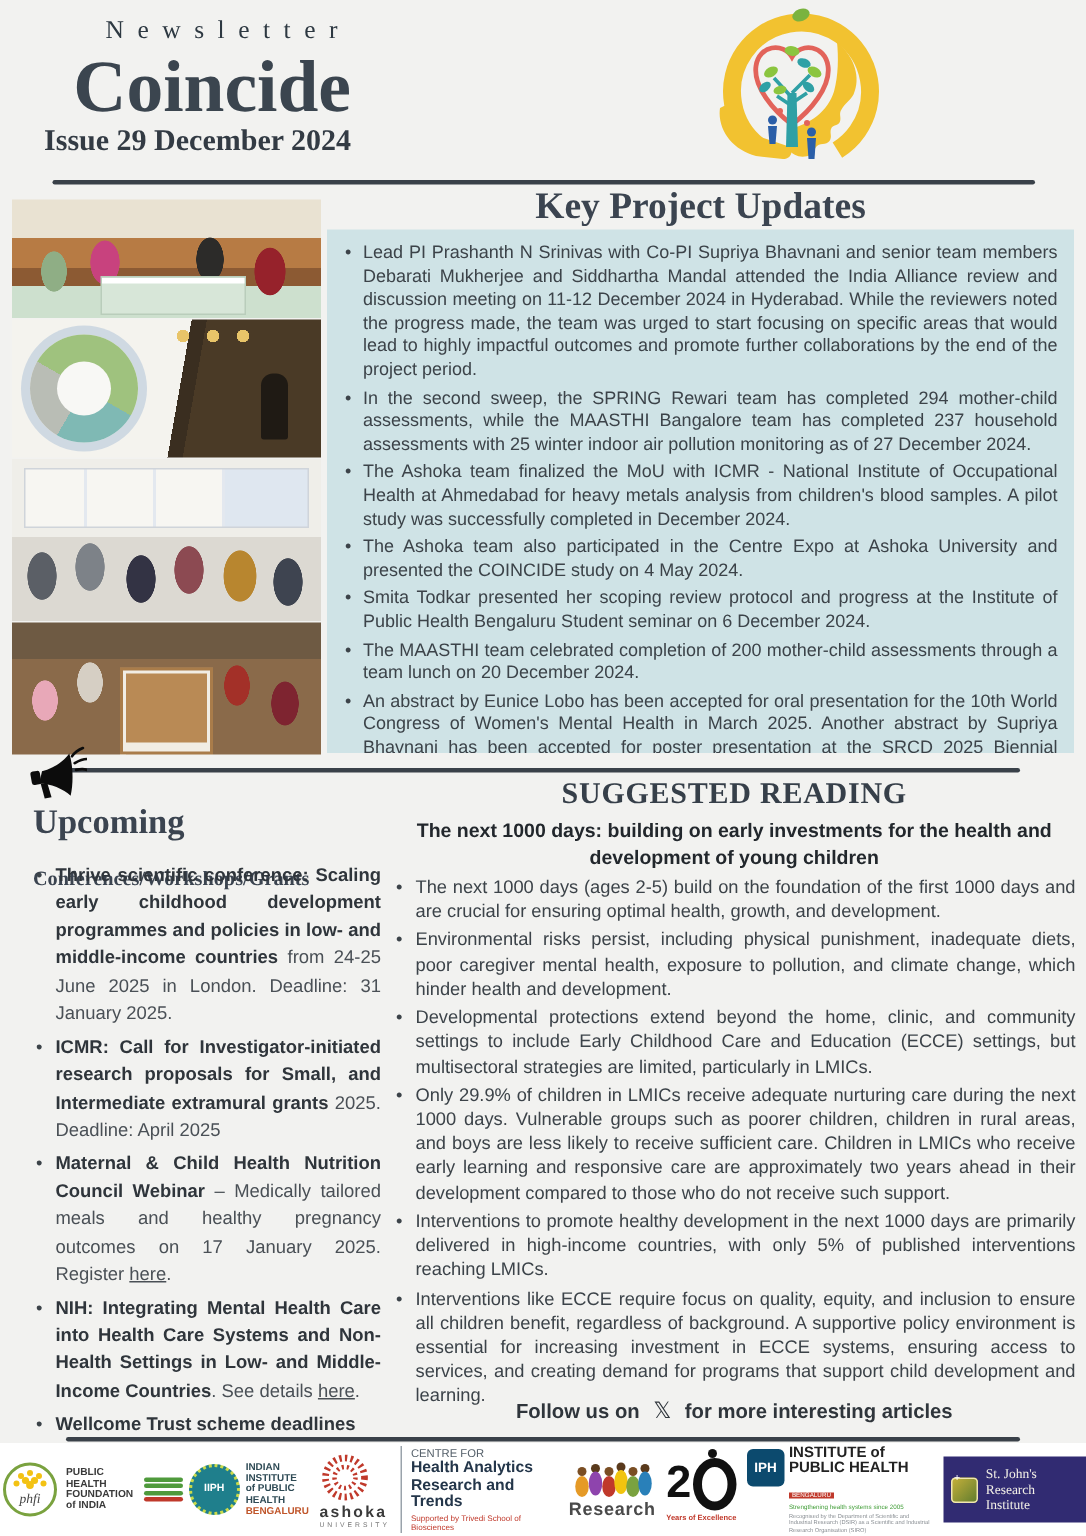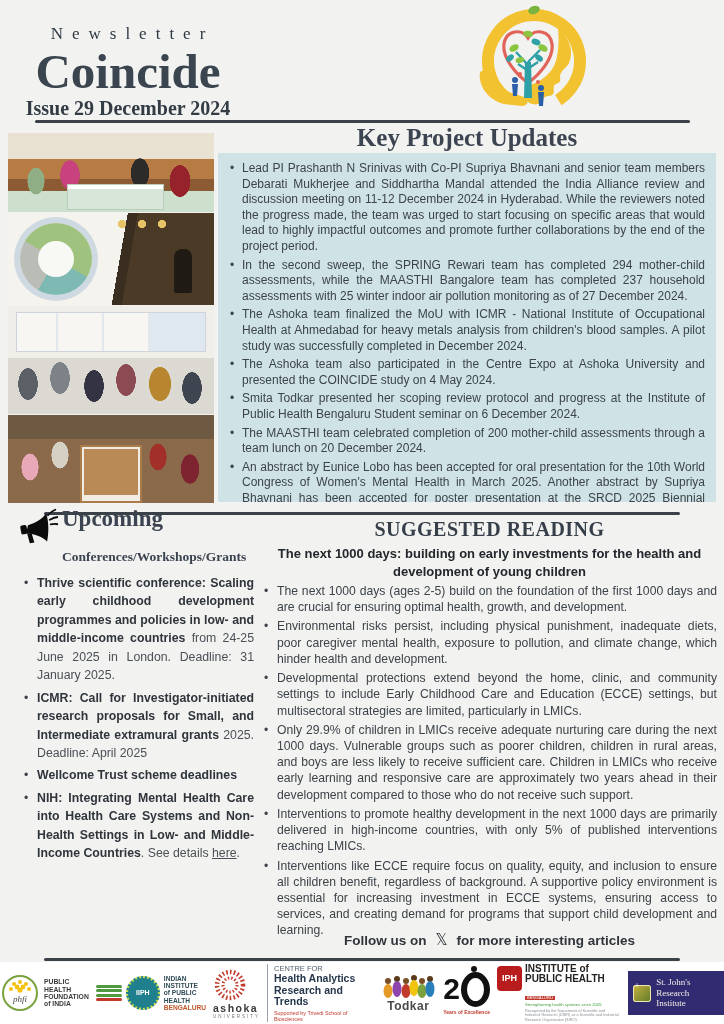--- a/index.html
+++ b/index.html
@@ -1,20 +1,20 @@
 <!DOCTYPE html>
 <html><head>
 <meta charset="utf-8">
 <style>
   html,body{margin:0;padding:0;background:#e8e8e6;}
   .page{position:relative;width:724px;height:1024px;background:#f2f2f0;overflow:hidden;
         font-family:"Liberation Sans",sans-serif;color:#3d434a;}
 
   
-  .masthead{position:absolute;left:22px;top:24px;width:212px;text-align:center;}
+  .masthead{position:absolute;left:22px;top:10px;width:212px;text-align:right;}
   .kicker{font-family:"Liberation Serif",serif;font-size:17px;letter-spacing:9px;color:#2e3942;margin-left:9px;}
   .title{font-family:"Liberation Serif",serif;font-weight:bold;font-size:49px;color:#3b454f;line-height:1.05;margin-top:2px;}
   .issue{font-family:"Liberation Serif",serif;font-weight:bold;font-size:20px;color:#333b44;margin-top:0;}
   .brand-logo{position:absolute;left:468px;top:4px;}
   .rule{position:absolute;height:3px;background:#3a4149;border-radius:2px;}
   #rule-top{left:35px;top:120px;width:655px;}
   #rule-mid{left:44px;top:512px;width:636px;}
   #rule-bot{left:44px;top:958px;width:636px;}
 
   
@@ -63,21 +63,21 @@
   .kpu-title{position:absolute;left:218px;top:124px;width:498px;text-align:center;
       font-family:"Liberation Serif",serif;font-weight:bold;font-size:25px;color:#3b4450;}
   .kpu-box{position:absolute;left:218px;top:153px;width:498px;height:349px;background:#cfe3e6;
       box-sizing:border-box;padding:8px 11px 8px 10px;overflow:hidden;}
   ul.blist{margin:0;padding:0;list-style:none;}
   .kpu-box li{position:relative;padding-left:14px;margin-bottom:3px;
       font-size:12px;line-height:1.30;text-align:justify;color:#3c4349;}
   .kpu-box li::before,.low li::before,.sr li::before{content:"•";position:absolute;left:2px;top:0;color:#3c4349;}
 
   
-  .up-head{position:absolute;left:18px;top:507px;width:238px;display:flex;align-items:flex-start;}
+  .up-head{position:absolute;left:18px;top:496px;width:238px;display:flex;align-items:flex-start;flex-direction:column;}
   .up-titles{margin-left:4px;}
   .up-t1{font-family:"Liberation Serif",serif;font-weight:bold;font-size:23px;color:#3b4450;line-height:1;}
   .up-t2{font-family:"Liberation Serif",serif;font-weight:bold;font-size:13.5px;color:#3b4450;margin-top:19px;}
   .low{position:absolute;left:22px;top:574px;width:232px;}
   .low li{position:relative;padding-left:15px;margin-bottom:4px;
       font-size:12.3px;line-height:1.5;text-align:justify;color:#4a5056;}
   .low b{color:#2f353b;}
   a.lnk{color:#4a5056;text-decoration:underline;cursor:pointer;}
 
   
@@ -113,21 +113,21 @@
   .chart-sup{font-size:5.4px;color:#c0392b;margin-top:2px;}
   .sangath{display:flex;flex-direction:column;align-items:center;}
   .sangath-name{font-size:12px;font-weight:bold;color:#4a4a4a;letter-spacing:0.5px;}
   .twenty{display:flex;flex-direction:column;align-items:center;}
   .twenty-row{display:flex;align-items:center;}
   .twenty-2{font-size:30px;font-weight:bold;color:#111;line-height:1;}
   .twenty-0{width:17px;height:23px;border:6px solid #111;border-radius:50%;margin-left:1px;position:relative;}
   .twenty-0::before{content:"";position:absolute;left:4px;top:-12px;width:6px;height:6px;border-radius:50%;background:#111;}
   .twenty-cap{font-size:5px;color:#c0392b;font-weight:bold;margin-top:2px;}
   .iph{display:flex;align-items:flex-start;gap:3px;}
-  .iph-sq{width:25px;height:25px;border-radius:4px;background:#b91c1c;color:#fff;font-weight:bold;font-size:9px;
+  .iph-sq{width:25px;height:25px;border-radius:4px;background:#0c4a6e;color:#fff;font-weight:bold;font-size:9px;
       display:flex;align-items:center;justify-content:center;margin-top:2px;}
   .iph-b{font-size:10px;font-weight:bold;color:#222;line-height:1.05;}
   .iph-beng{display:inline-block;font-size:4.2px;color:#fff;background:#c0392b;padding:0 2px;margin-top:1px;}
   .iph-tag{font-size:4.2px;color:#3f9c35;margin-top:1px;}
   .iph-small{font-size:3.8px;color:#8a8f94;line-height:1.2;margin-top:1px;width:96px;}
   .stj{width:102px;height:44px;background:#312b72;display:flex;align-items:center;gap:5px;padding:0 5px;box-sizing:border-box;}
   .stj-ico{width:19px;height:17px;border-radius:3px;background:linear-gradient(135deg,#c9b23a,#5c7a2e);
       position:relative;box-shadow:inset 0 0 0 1px #efe6b0;}
   .stj-ico::before{content:"+";position:absolute;left:2px;top:-3px;color:#fff;font-size:7px;}
   .stj-txt{font-family:"Liberation Serif",serif;font-size:9px;color:#f2efe6;line-height:1.2;}
@@ -213,22 +213,23 @@
       </g>
     </svg>
     <div class="up-titles">
       <div class="up-t1">Upcoming</div>
       <div class="up-t2">Conferences/Workshops/Grants</div>
     </div>
   </div>
   <ul class="blist low">
     <li><b>Thrive scientific conference: Scaling early childhood development programmes and policies in low- and middle-income countries</b><span> from 24-25 June 2025 in London. Deadline: 31 January 2025.</span><a class="lnk"></a><span></span></li>
     <li><b>ICMR: Call for Investigator-initiated research proposals for Small, and Intermediate extramural grants</b><span> 2025. Deadline: April 2025</span><a class="lnk"></a><span></span></li>
+    <li><b>Maternal &amp; Child Health Nutrition Council Webinar</b><span> – Medically tailored meals and healthy pregnancy outcomes on 17 January 2025. Register </span><a class="lnk">here</a><span>.</span></li>
+    <li><b>NIH: Integrating Mental Health Care into Health Care Systems and Non-Health Settings in Low- and Middle-Income Countries</b><span>. See details </span><a class="lnk">here</a><span>.</span></li>
     <li><b>Wellcome Trust scheme deadlines</b><span></span><a class="lnk"></a><span></span></li>
-    <li><b>NIH: Integrating Mental Health Care into Health Care Systems and Non-Health Settings in Low- and Middle-Income Countries</b><span>. See details </span><a class="lnk">here</a><span>.</span></li>
   </ul>
 
   <div class="sr-title">SUGGESTED READING</div>
   <div class="sr-sub">The next 1000 days: building on early investments for the health and development of young children</div>
   <ul class="blist sr">
     <li>The next 1000 days (ages 2-5) build on the foundation of the first 1000 days and are crucial for ensuring optimal health, growth, and development.</li>
     <li>Environmental risks persist, including physical punishment, inadequate diets, poor caregiver mental health, exposure to pollution, and climate change, which hinder health and development.</li>
     <li>Developmental protections extend beyond the home, clinic, and community settings to include Early Childhood Care and Education (ECCE) settings, but multisectoral strategies are limited, particularly in LMICs.</li>
     <li>Only 29.9% of children in LMICs receive adequate nurturing care during the next 1000 days. Vulnerable groups such as poorer children, children in rural areas, and boys are less likely to receive sufficient care. Children in LMICs who receive early learning and responsive care are approximately two years ahead in their development compared to those who do not receive such support.</li>
     <li>Interventions to promote healthy development in the next 1000 days are primarily delivered in high-income countries, with only 5% of published interventions reaching LMICs.</li>
@@ -311,21 +312,21 @@
           <circle cx="26" cy="8" r="3" fill="#7a4e24"></circle>
             <ellipse cx="26" cy="18" rx="4.5" ry="7" fill="#c0392b"></ellipse>
           <circle cx="34" cy="5" r="3" fill="#5a3a1c"></circle>
             <ellipse cx="34" cy="15" rx="4.5" ry="8" fill="#f1c40f"></ellipse>
           <circle cx="42" cy="8" r="3" fill="#7a4e24"></circle>
             <ellipse cx="42" cy="18" rx="4.5" ry="7" fill="#7aa23f"></ellipse>
           <circle cx="50" cy="6" r="3" fill="#5a3a1c"></circle>
             <ellipse cx="50" cy="16" rx="4.5" ry="8" fill="#2980b9"></ellipse>
         </g>
       </svg>
-      <div class="sangath-name">Todkar</div>
+      <div class="sangath-name">Research</div>
     </div>
 
     <div class="twenty">
       <div class="twenty-row">
         <span class="twenty-2">2</span>
         <span class="twenty-0"></span>
       </div>
       <div class="twenty-cap">Years of Excellence</div>
     </div>
 

